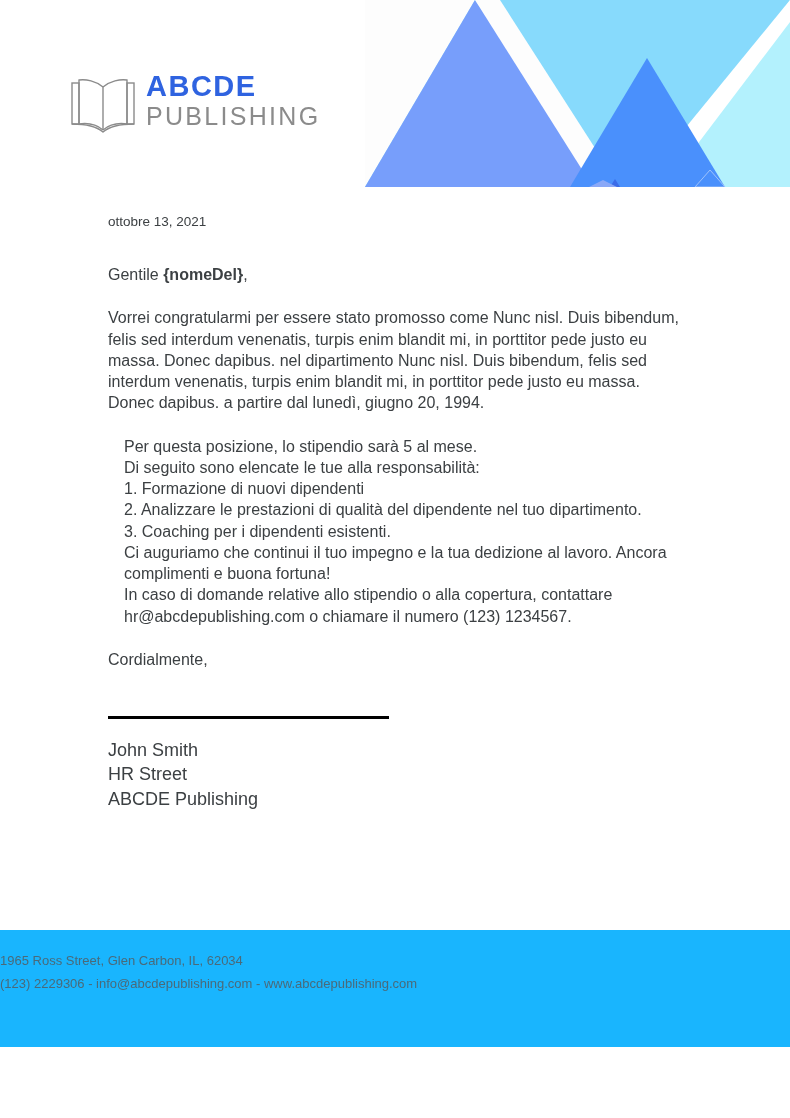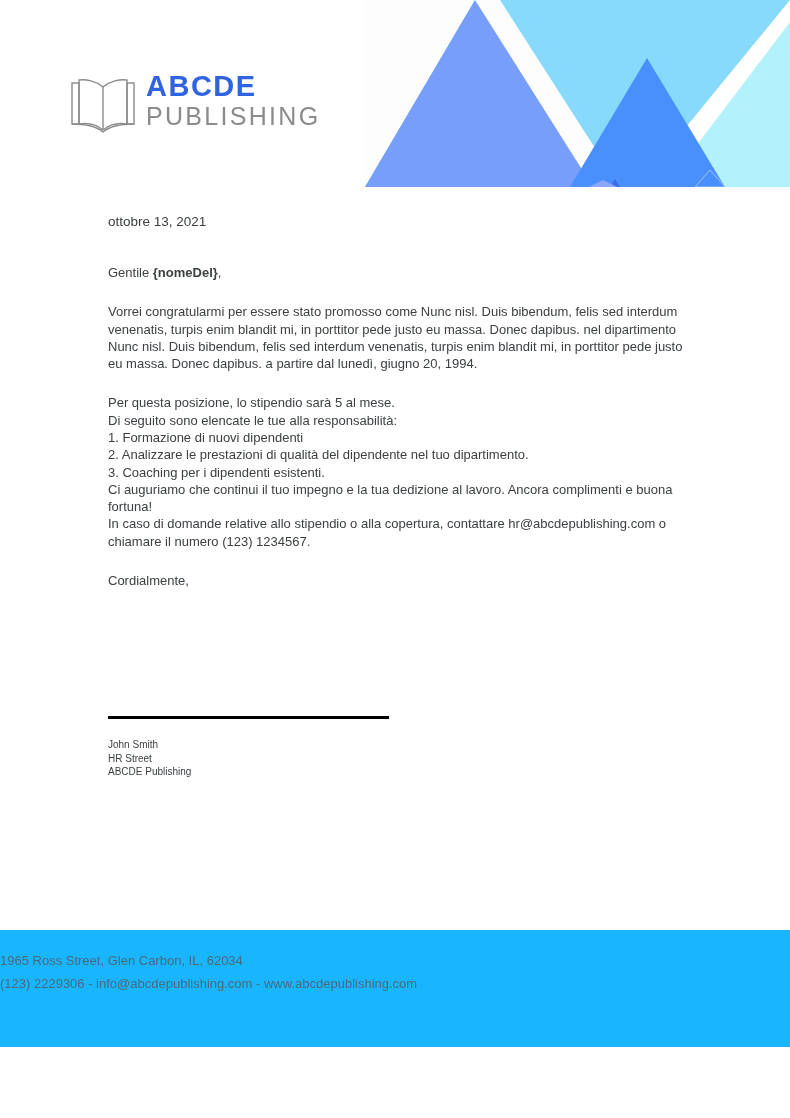--- a/index.html
+++ b/index.html
@@ -85,34 +85,34 @@
     font-size: 13.5px;
     color: #3c4043;
   }
 
   
   .letter-body {
     position: absolute;
     left: 108px;
     top: 264px;
     width: 578px;
-    font-size: 13px;
+    font-size: 16px;
     line-height: 1.33;
     color: #3c4043;
   }
   .greeting {
     margin: 0 0 22px 0;
   }
   .greeting b { font-weight: bold; }
 
   .para {
     margin: 0 0 22px 0;
   }
   .block-lines {
-    margin: 0 0 22px 0;
+    margin: 0 0 22px 16px;
   }
   .block-lines div {
     margin: 0;
   }
   .closing {
     margin: 0;
   }
 
   
   .sig-line {
@@ -120,21 +120,21 @@
     left: 108px;
     top: 716px;
     width: 281px;
     height: 3px;
     background: #000000;
   }
   .sig-block {
     position: absolute;
     left: 108px;
     top: 738px;
-    font-size: 10px;
+    font-size: 18px;
     line-height: 1.36;
     color: #3c4043;
   }
   .sig-block div { margin: 0; }
 
   
   .footer-bar {
     position: absolute;
     left: 0;
     top: 930px;

